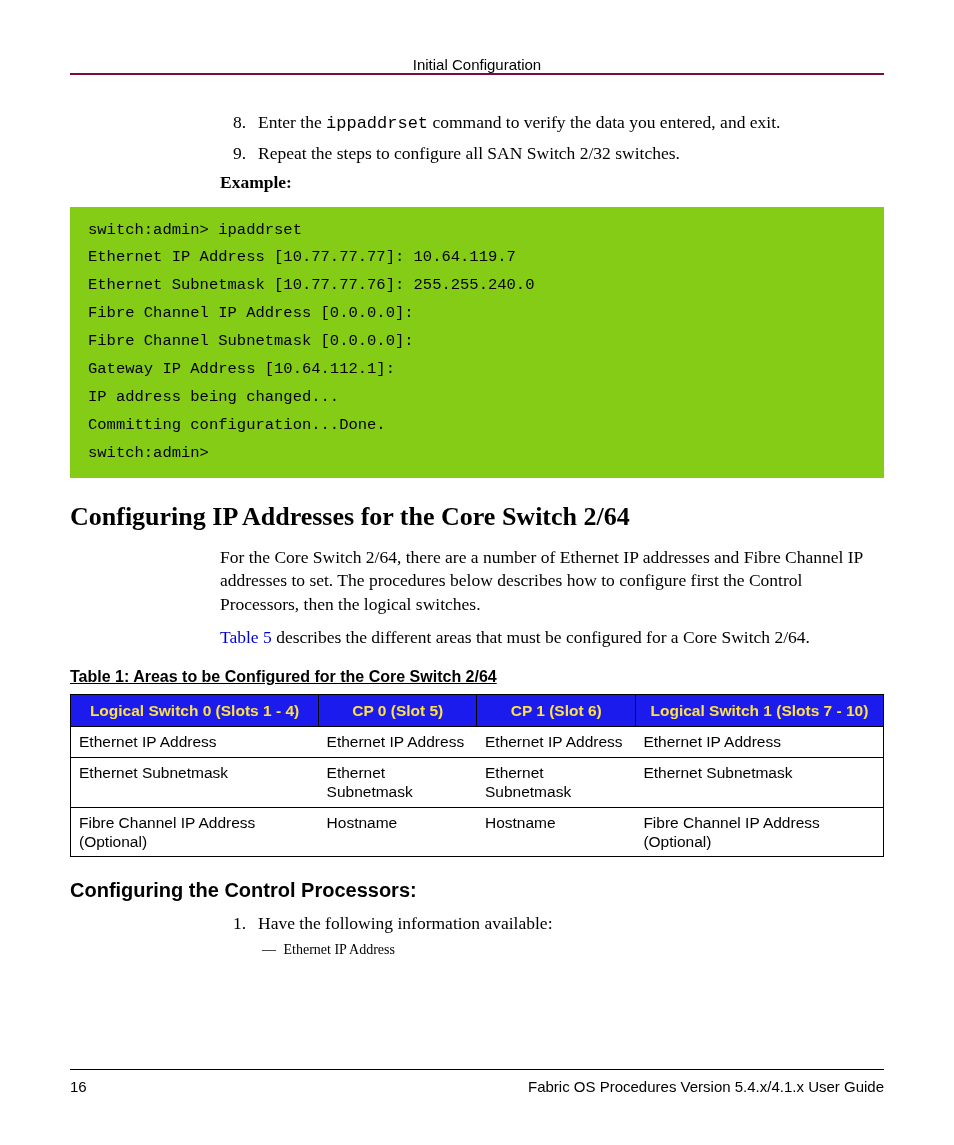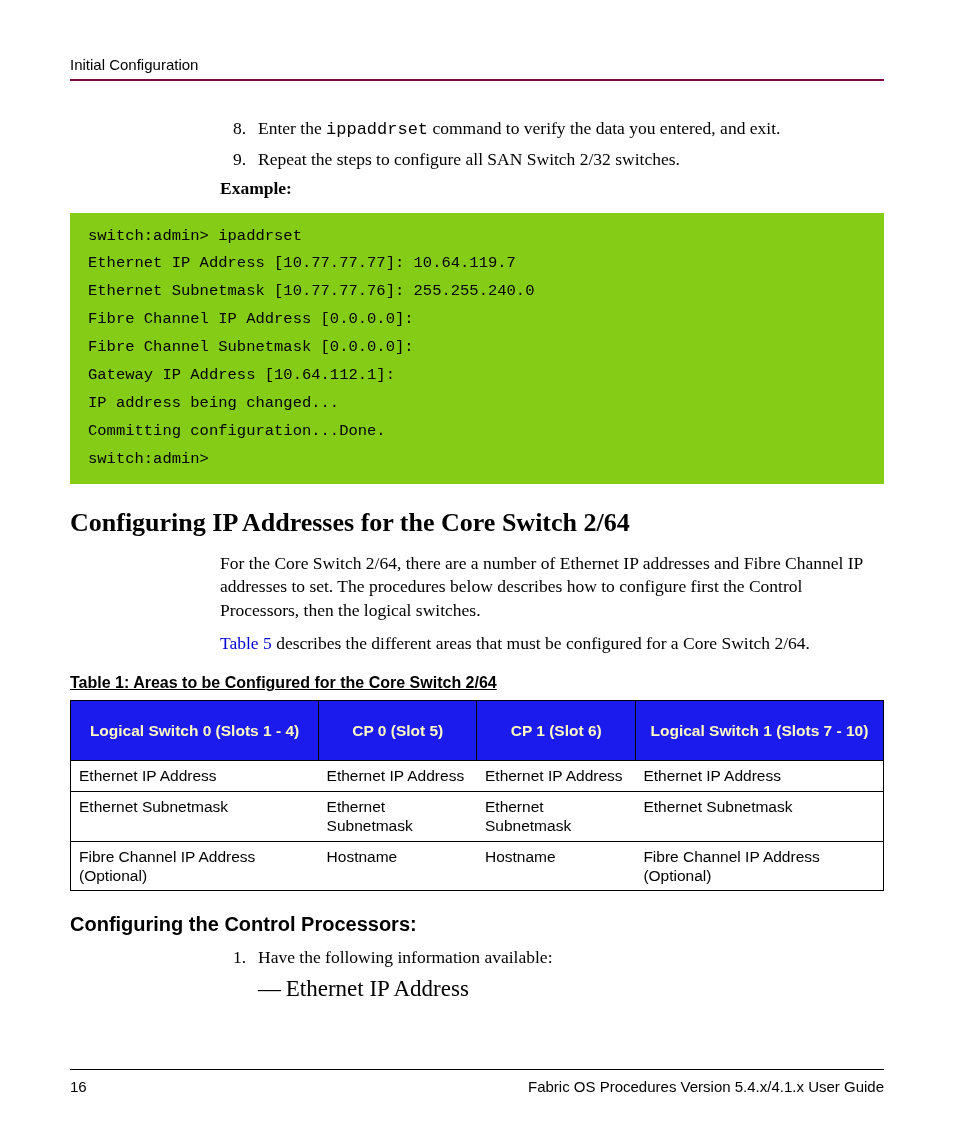--- a/index.html
+++ b/index.html
@@ -11,21 +11,21 @@
     height: 1145px;
     position: relative;
     box-sizing: border-box;
     padding: 56px 70px 50px 70px;
     color: #000;
   }
   .header-title {
     font-family: "Arial Narrow", Arial, sans-serif;
     font-size: 15px;
     font-stretch: condensed;
-    margin-bottom: 6px;
+    text-align: center;
   }
   .header-rule {
     border: none;
     border-top: 2.2px solid #7a0a3f;
     margin: 0 0 36px 0;
   }
   .indented-body {
     margin-left: 150px;
   }
   .step {
@@ -84,24 +84,24 @@
   }
   table.cfg {
     border-collapse: collapse;
     width: 100%;
     font-family: "Arial Narrow", Arial, sans-serif;
     font-stretch: condensed;
     font-size: 15.5px;
   }
   table.cfg th {
     background: #1b1bee;
-    color: #fef9c3;
+    color: #fde047;
     font-weight: bold;
     text-align: center;
-    padding: 20px 8px;
+    padding: 6px 8px;
     border: 1px solid #000;
     line-height: 1.25;
   }
   table.cfg td {
     border-top: 1px solid #000;
     border-bottom: 1px solid #000;
     padding: 5px 8px;
     vertical-align: top;
     line-height: 1.25;
   }
@@ -109,21 +109,21 @@
   table.cfg td:last-child { border-right: 1px solid #000; }
   .h3 {
     font-family: "Arial Narrow", Arial, sans-serif;
     font-weight: bold;
     font-size: 20px;
     font-stretch: condensed;
     margin: 22px 0 10px 0;
   }
   .sublist {
     margin-left: 38px;
-    font-size: 23px;
+    font-size: 14px;
     margin-top: 3px;
   }
   .sublist .dash {
     display: inline-block;
     width: 22px;
     text-align: center;
   }
   .footer {
     position: absolute;
     left: 70px;

